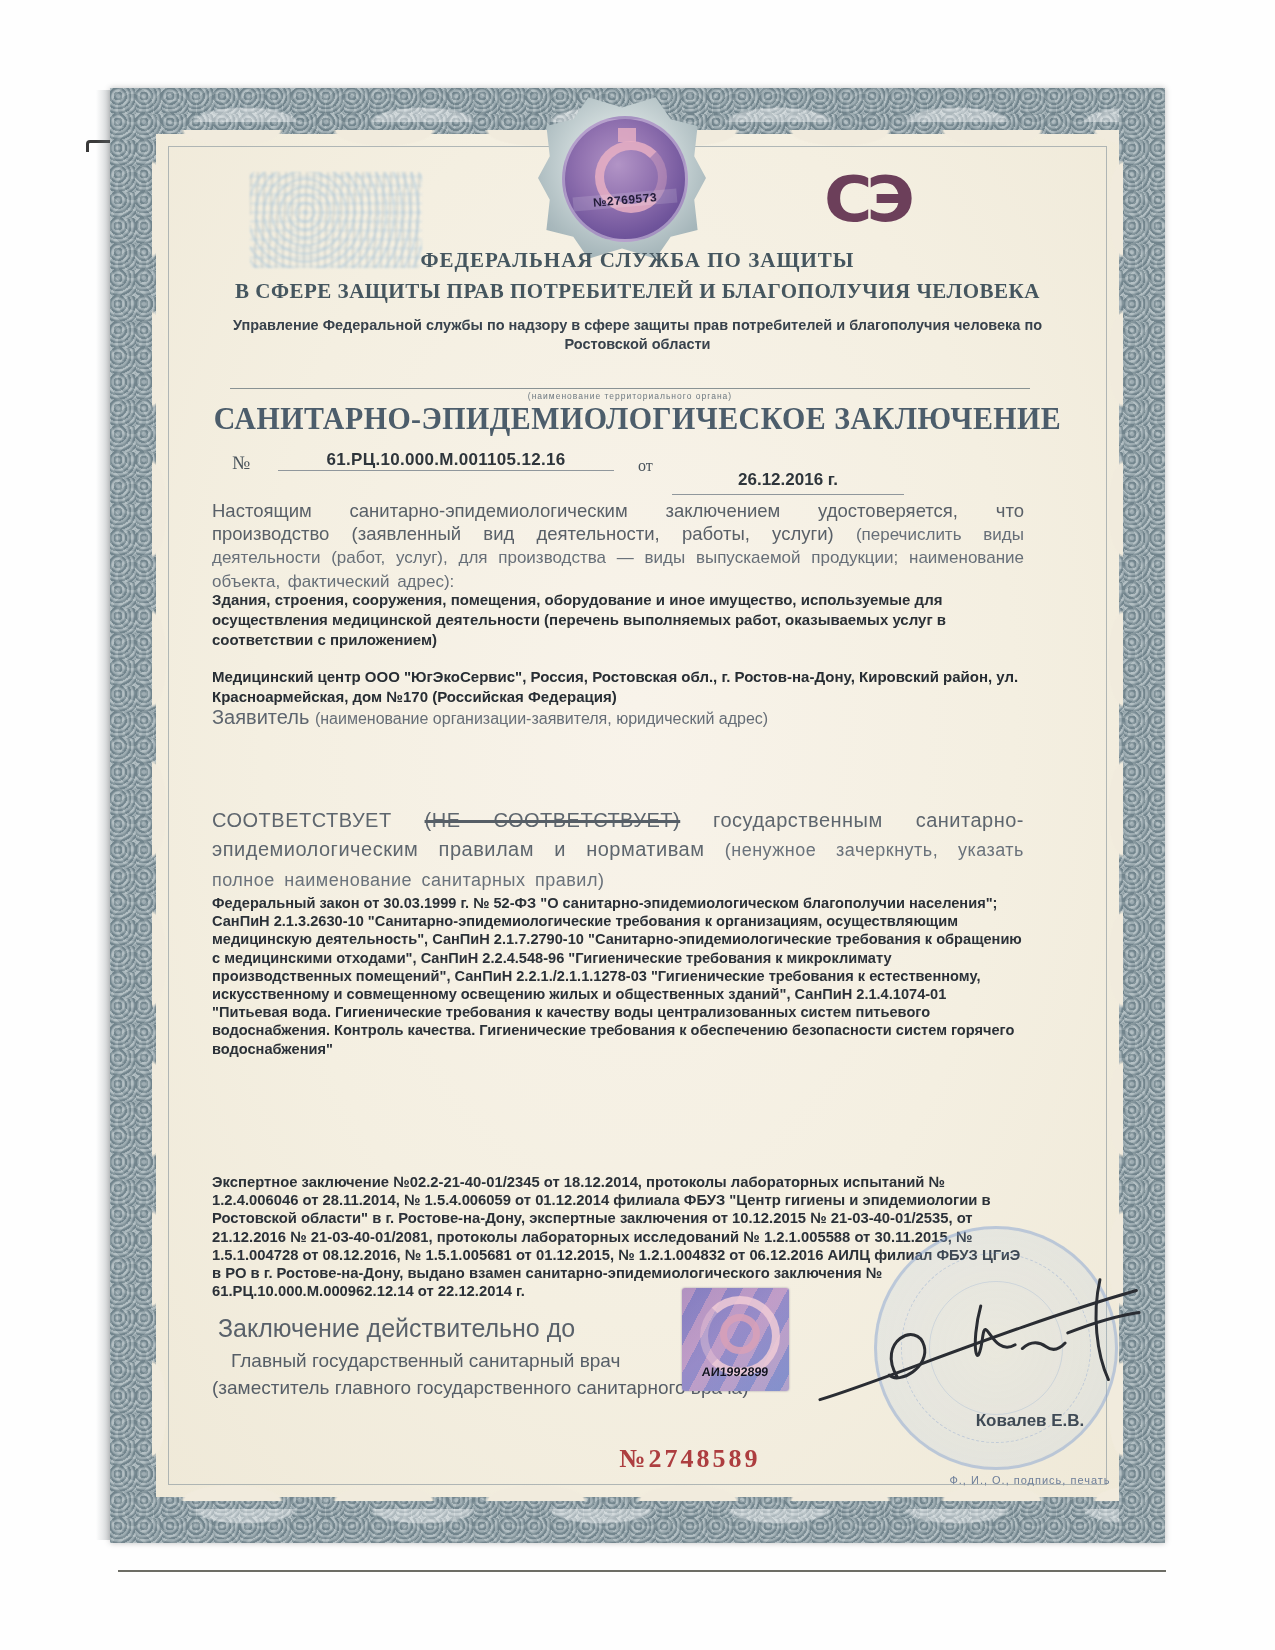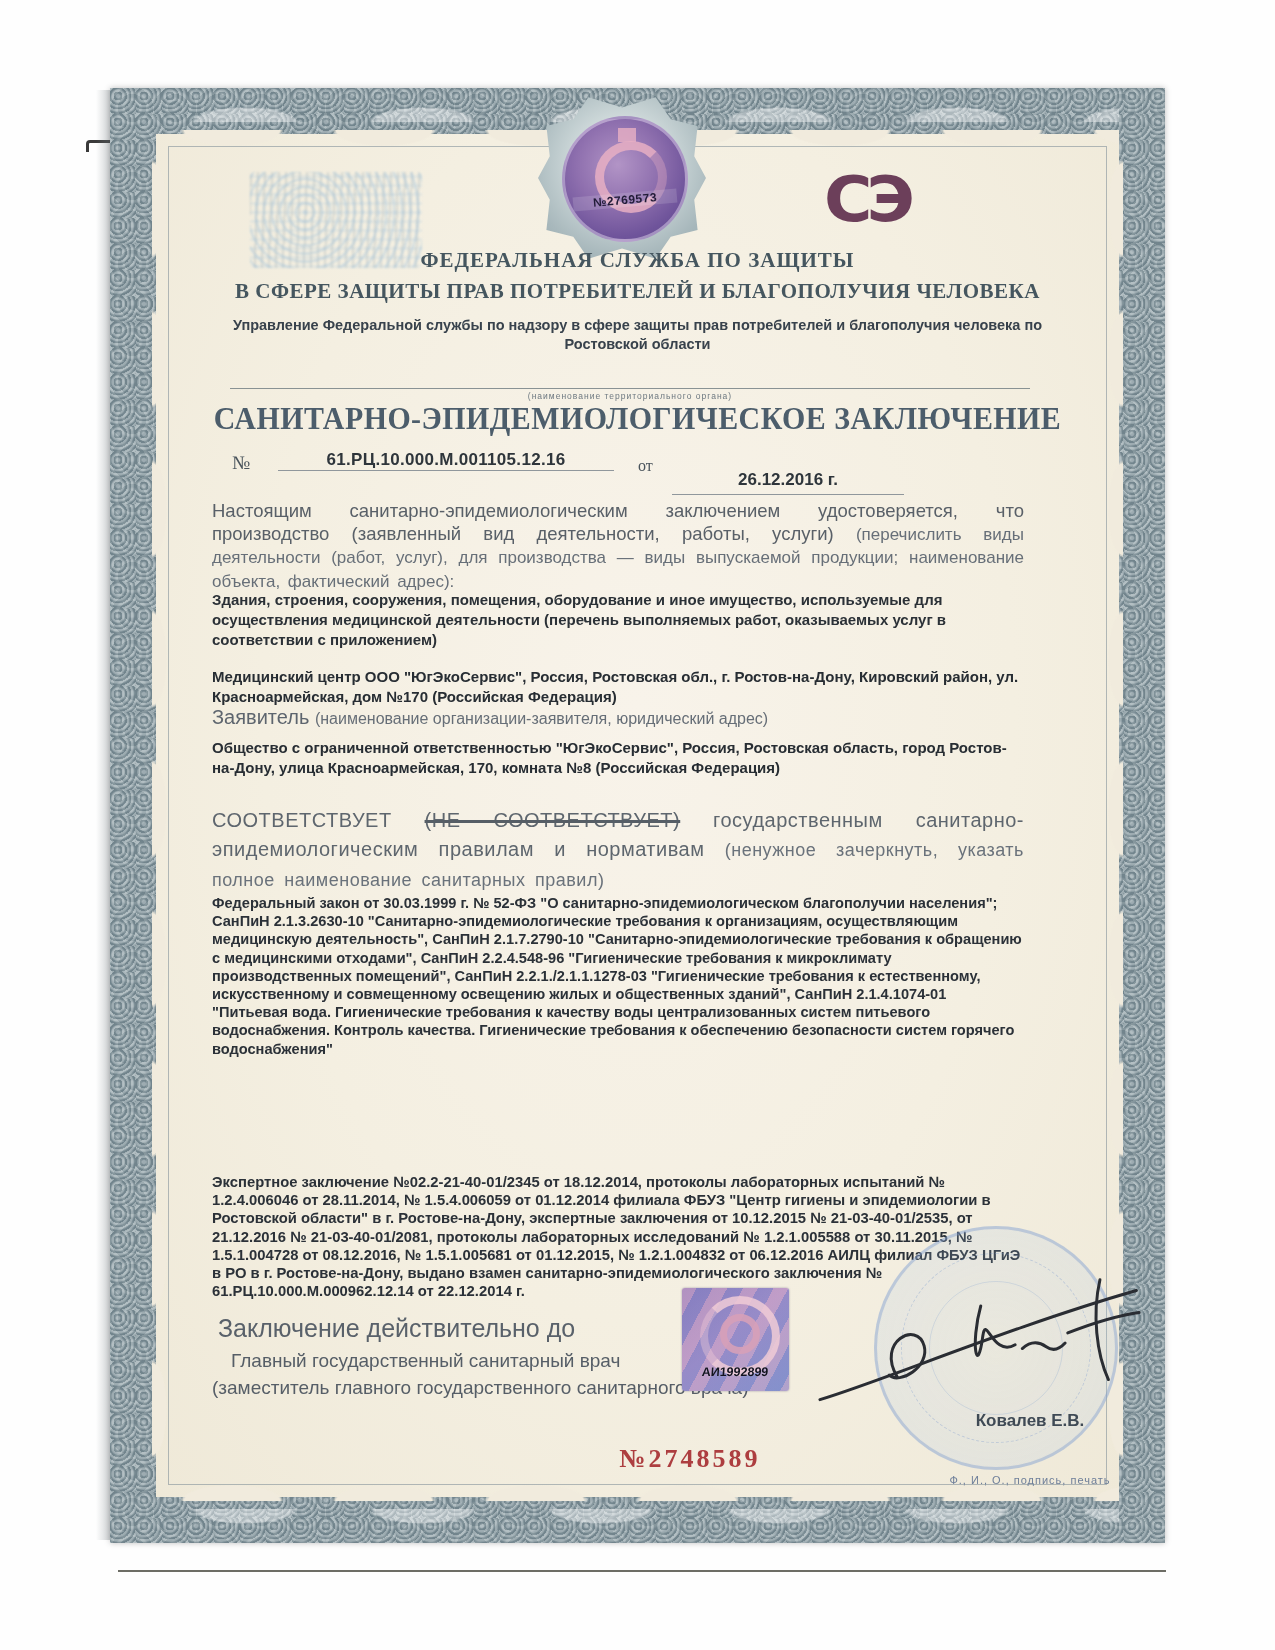--- a/index.html
+++ b/index.html
@@ -179,21 +179,20 @@
   <div class="abs p-big certify">
     <span>Настоящим санитарно-эпидемиологическим заключением удостоверяется, что производство (заявленный вид деятельности, работы, услуги)</span>
     <span class="cap-in">(перечислить виды деятельности (работ, услуг), для производства — виды выпускаемой продукции; наименование объекта, фактический адрес):</span>
   </div>
   <div class="abs typed activity">Здания, строения, сооружения, помещения, оборудование и иное имущество, используемые для осуществления медицинской деятельности (перечень выполняемых работ, оказываемых услуг в соответствии с приложением)</div>
   <div class="abs typed facility">Медицинский центр ООО "ЮгЭкоСервис", Россия, Ростовская обл., г. Ростов-на-Дону, Кировский район, ул. Красноармейская, дом №170 (Российская Федерация)</div>
   <div class="abs applicant-lbl">
     <span>Заявитель</span>
     <span class="applicant-cap">(наименование организации-заявителя, юридический адрес)</span>
   </div>
-  <div class="abs typed applicant">Общество с ограниченной ответственностью "ЮгЭкоСервис", Россия, Ростовская область, город Ростов-на-Дону, улица Красноармейская, 170, комната №8 (Российская Федерация)</div>
 
   <div class="abs p-big conform">
     <span>СООТВЕТСТВУЕТ</span>
     <span class="struck">(НЕ СООТВЕТСТВУЕТ)</span>
     <span>государственным санитарно-эпидемиологическим правилам и нормативам</span>
     <span class="conform-cap">(ненужное зачеркнуть, указать полное наименование санитарных правил)</span>
   </div>
   <div class="abs typed regs">Федеральный закон от 30.03.1999 г. № 52-ФЗ "О санитарно-эпидемиологическом благополучии населения"; СанПиН 2.1.3.2630-10 "Санитарно-эпидемиологические требования к организациям, осуществляющим медицинскую деятельность", СанПиН 2.1.7.2790-10 "Санитарно-эпидемиологические требования к обращению с медицинскими отходами", СанПиН 2.2.4.548-96 "Гигиенические требования к микроклимату производственных помещений", СанПиН 2.2.1./2.1.1.1278-03 "Гигиенические требования к естественному, искусственному и совмещенному освещению жилых и общественных зданий", СанПиН 2.1.4.1074-01 "Питьевая вода. Гигиенические требования к качеству воды централизованных систем питьевого водоснабжения. Контроль качества. Гигиенические требования к обеспечению безопасности систем горячего водоснабжения"</div>
   <div class="abs typed docs">Экспертное заключение №02.2-21-40-01/2345 от 18.12.2014, протоколы лабораторных испытаний № 1.2.4.006046 от 28.11.2014, № 1.5.4.006059 от 01.12.2014 филиала ФБУЗ "Центр гигиены и эпидемиологии в Ростовской области" в г. Ростове-на-Дону, экспертные заключения от 10.12.2015 № 21-03-40-01/2535, от 21.12.2016 № 21-03-40-01/2081, протоколы лабораторных исследований № 1.2.1.005588 от 30.11.2015, № 1.5.1.004728 от 08.12.2016, № 1.5.1.005681 от 01.12.2015, № 1.2.1.004832 от 06.12.2016 АИЛЦ филиал ФБУЗ ЦГиЭ в РО в г. Ростове-на-Дону, выдано взамен санитарно-эпидемиологического заключения № 61.РЦ.10.000.М.000962.12.14 от 22.12.2014 г.</div>
 

